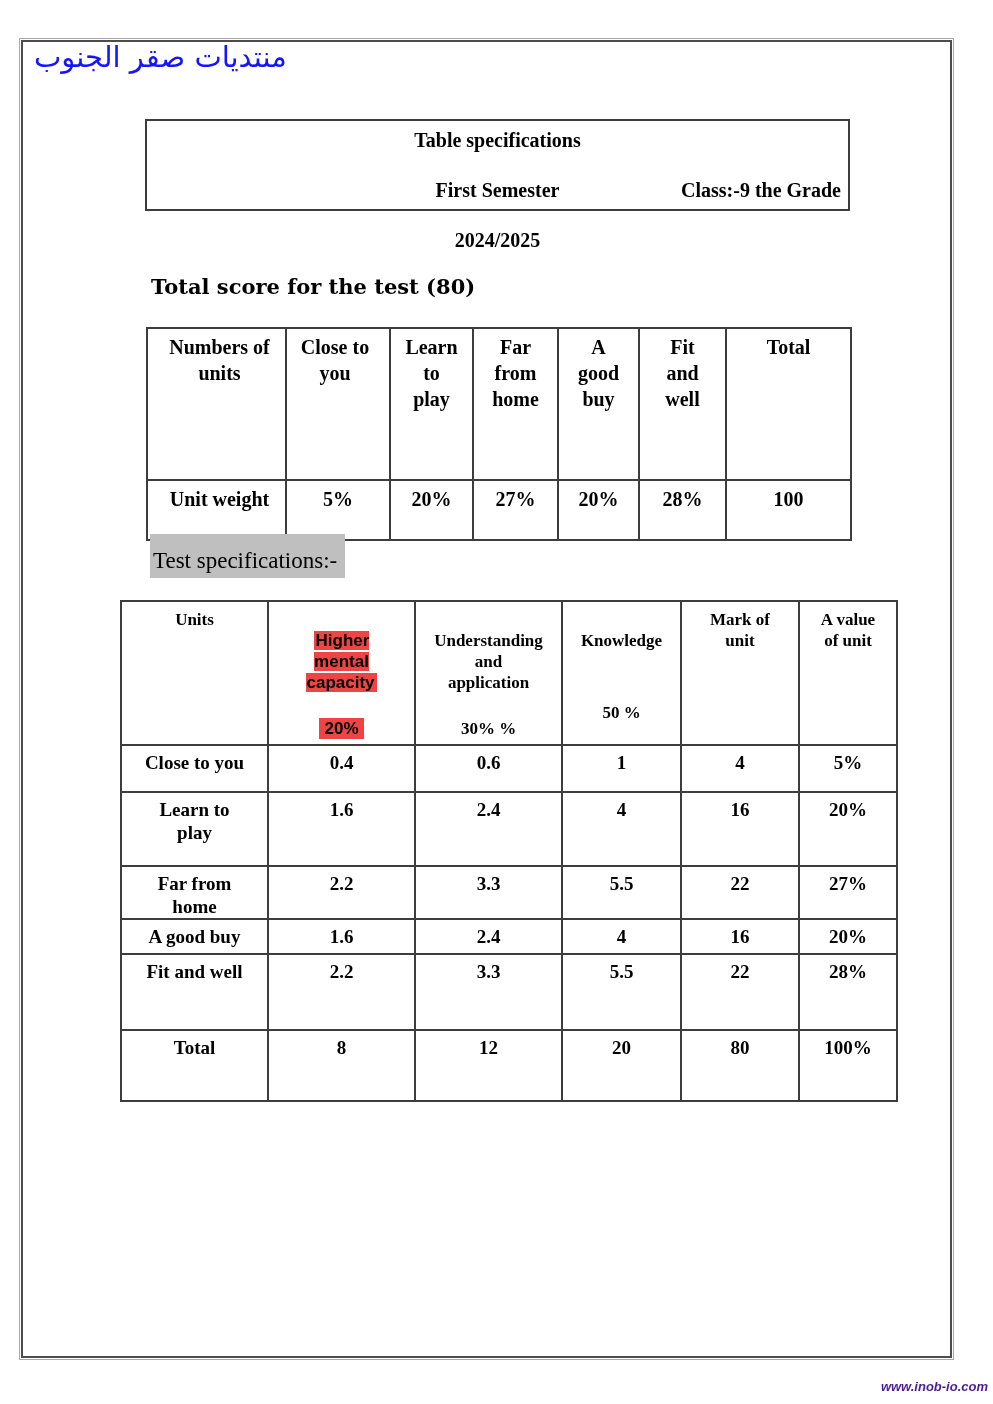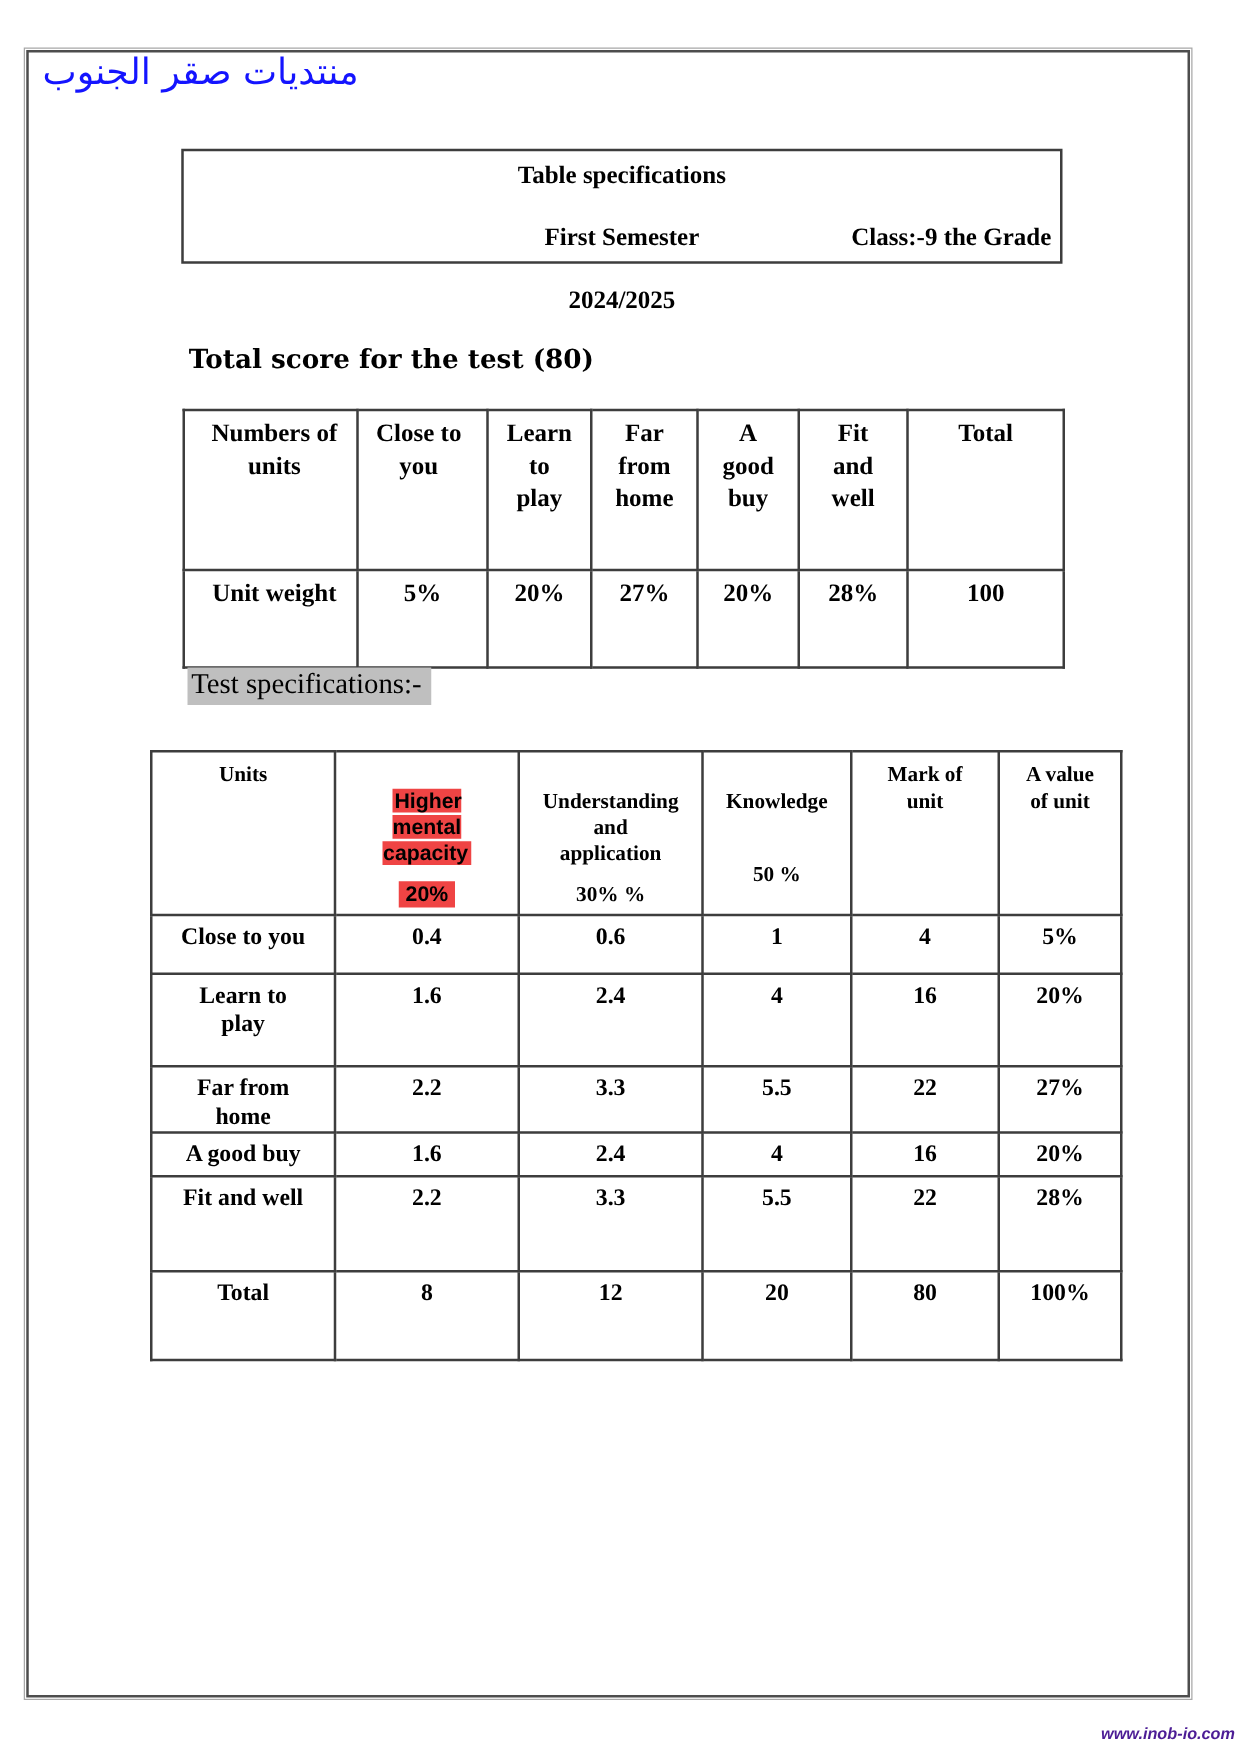--- a/index.html
+++ b/index.html
@@ -38,47 +38,47 @@
   table { border-collapse:collapse; table-layout:fixed; }
   th, td { border:2px solid #3d3d3d; font-weight:bold; overflow:hidden; }
 
   
   .weights-table-wrap { position:absolute; left:146px; top:327px; }
   .weights-table { width:704px; }
   .weights-table th, .weights-table td {
     font-size:20px; line-height:26px; text-align:center; vertical-align:top;
     padding-top:5px; white-space:pre-line;
   }
-  .weights-table tr.hdr { height:128px; }
-  .weights-table tr.dat { height:78px; }
+  .weights-table tr.hdr { height:152px; }
+  .weights-table tr.dat { height:60px; }
   .wt-col0 { text-align:left; padding-left:6px; }
   .wt-col1 { text-align:right; padding-right:6px; }
   .wt-total { vertical-align:middle; padding-top:0; }
 
   
   .section2-label {
     position:absolute; left:150px; top:534px;
     font-size:23px; font-weight:normal;
-    background:#bfbfbf; padding:0 8px 4px 3px;
+    background:#bfbfbf; padding:14px 8px 4px 3px;
   }
 
   
   .spec-table-wrap { position:absolute; left:120px; top:600px; }
   .spec-table { width:776px; }
   .spec-table th {
     vertical-align:top; text-align:center; padding-top:7px;
     font-size:17px; line-height:21px; white-space:pre-line; position:relative;
   }
   .spec-table tr.hdr { height:121px; }
   .st-units { font-size:26px; line-height:30px; padding-top:9px; }
   .st-higher { font-family:"Liberation Sans",sans-serif; }
   .hl-light { background:#ef4444; padding:0 2px; }
   .pct-abs { position:absolute; left:0; right:0; bottom:5px; text-align:center; }
   .pct-abs .hl-light { display:inline-block; padding:0 5px; }
-  .k-pct { margin-top:17px; }
+  .k-pct { margin-top:30px; }
 
   .spec-table td {
     font-size:19px; line-height:23px; text-align:center; vertical-align:top;
     padding-top:5px; white-space:pre-line;
   }
   .spec-table tr.r0 { height:47px; }
   .spec-table tr.r1 { height:74px; }
   .spec-table tr.r2 { height:49px;margin-left:39px; }
   .spec-table tr.r3 { height:35px; }
   .spec-table tr.r4 { height:76px; }

